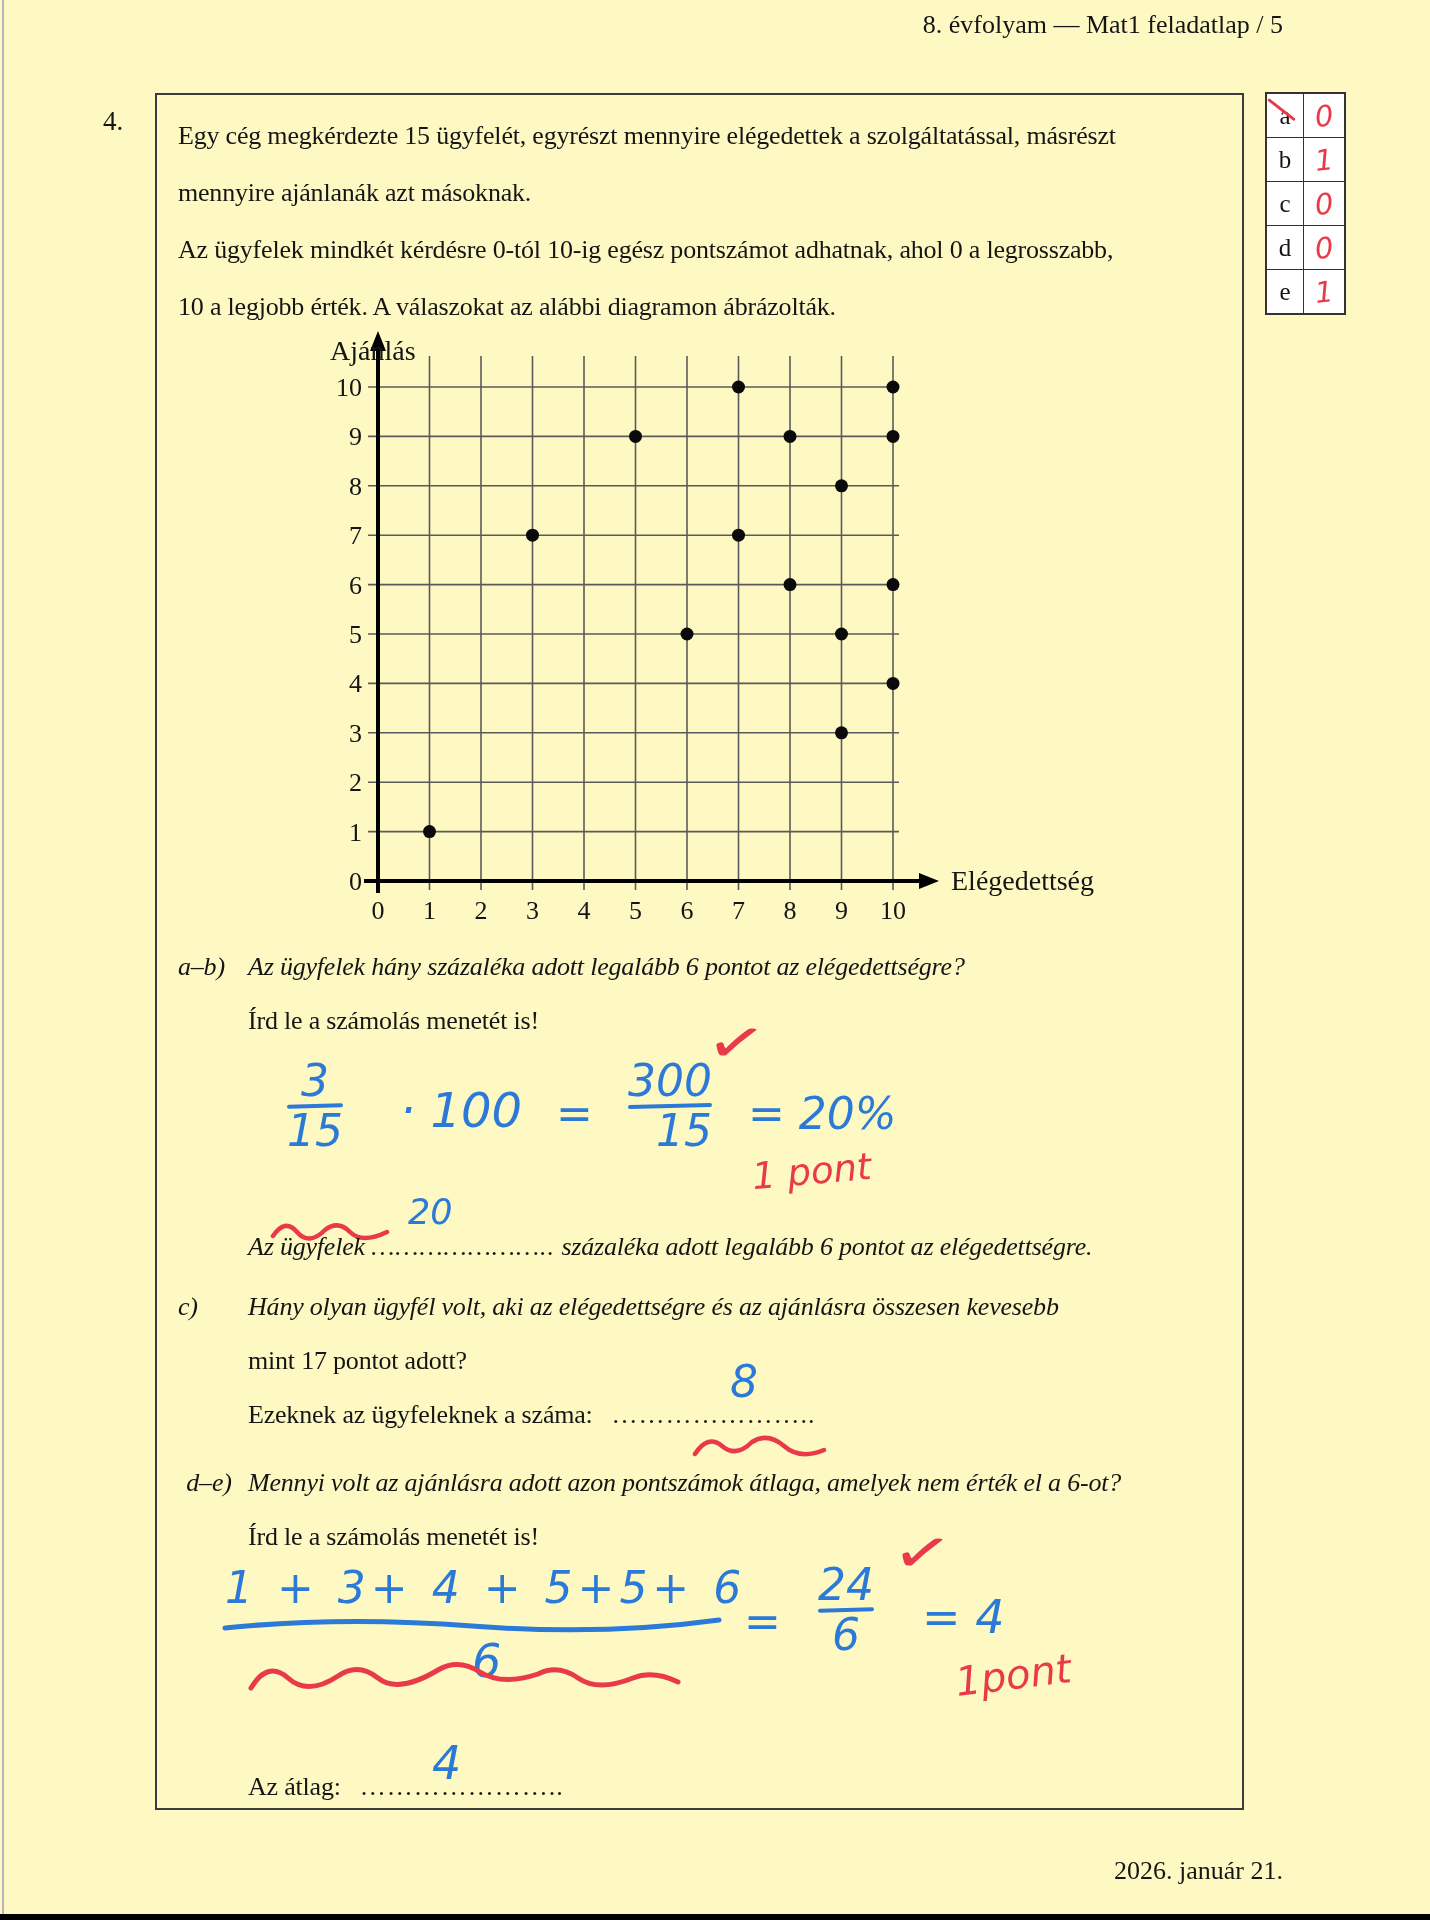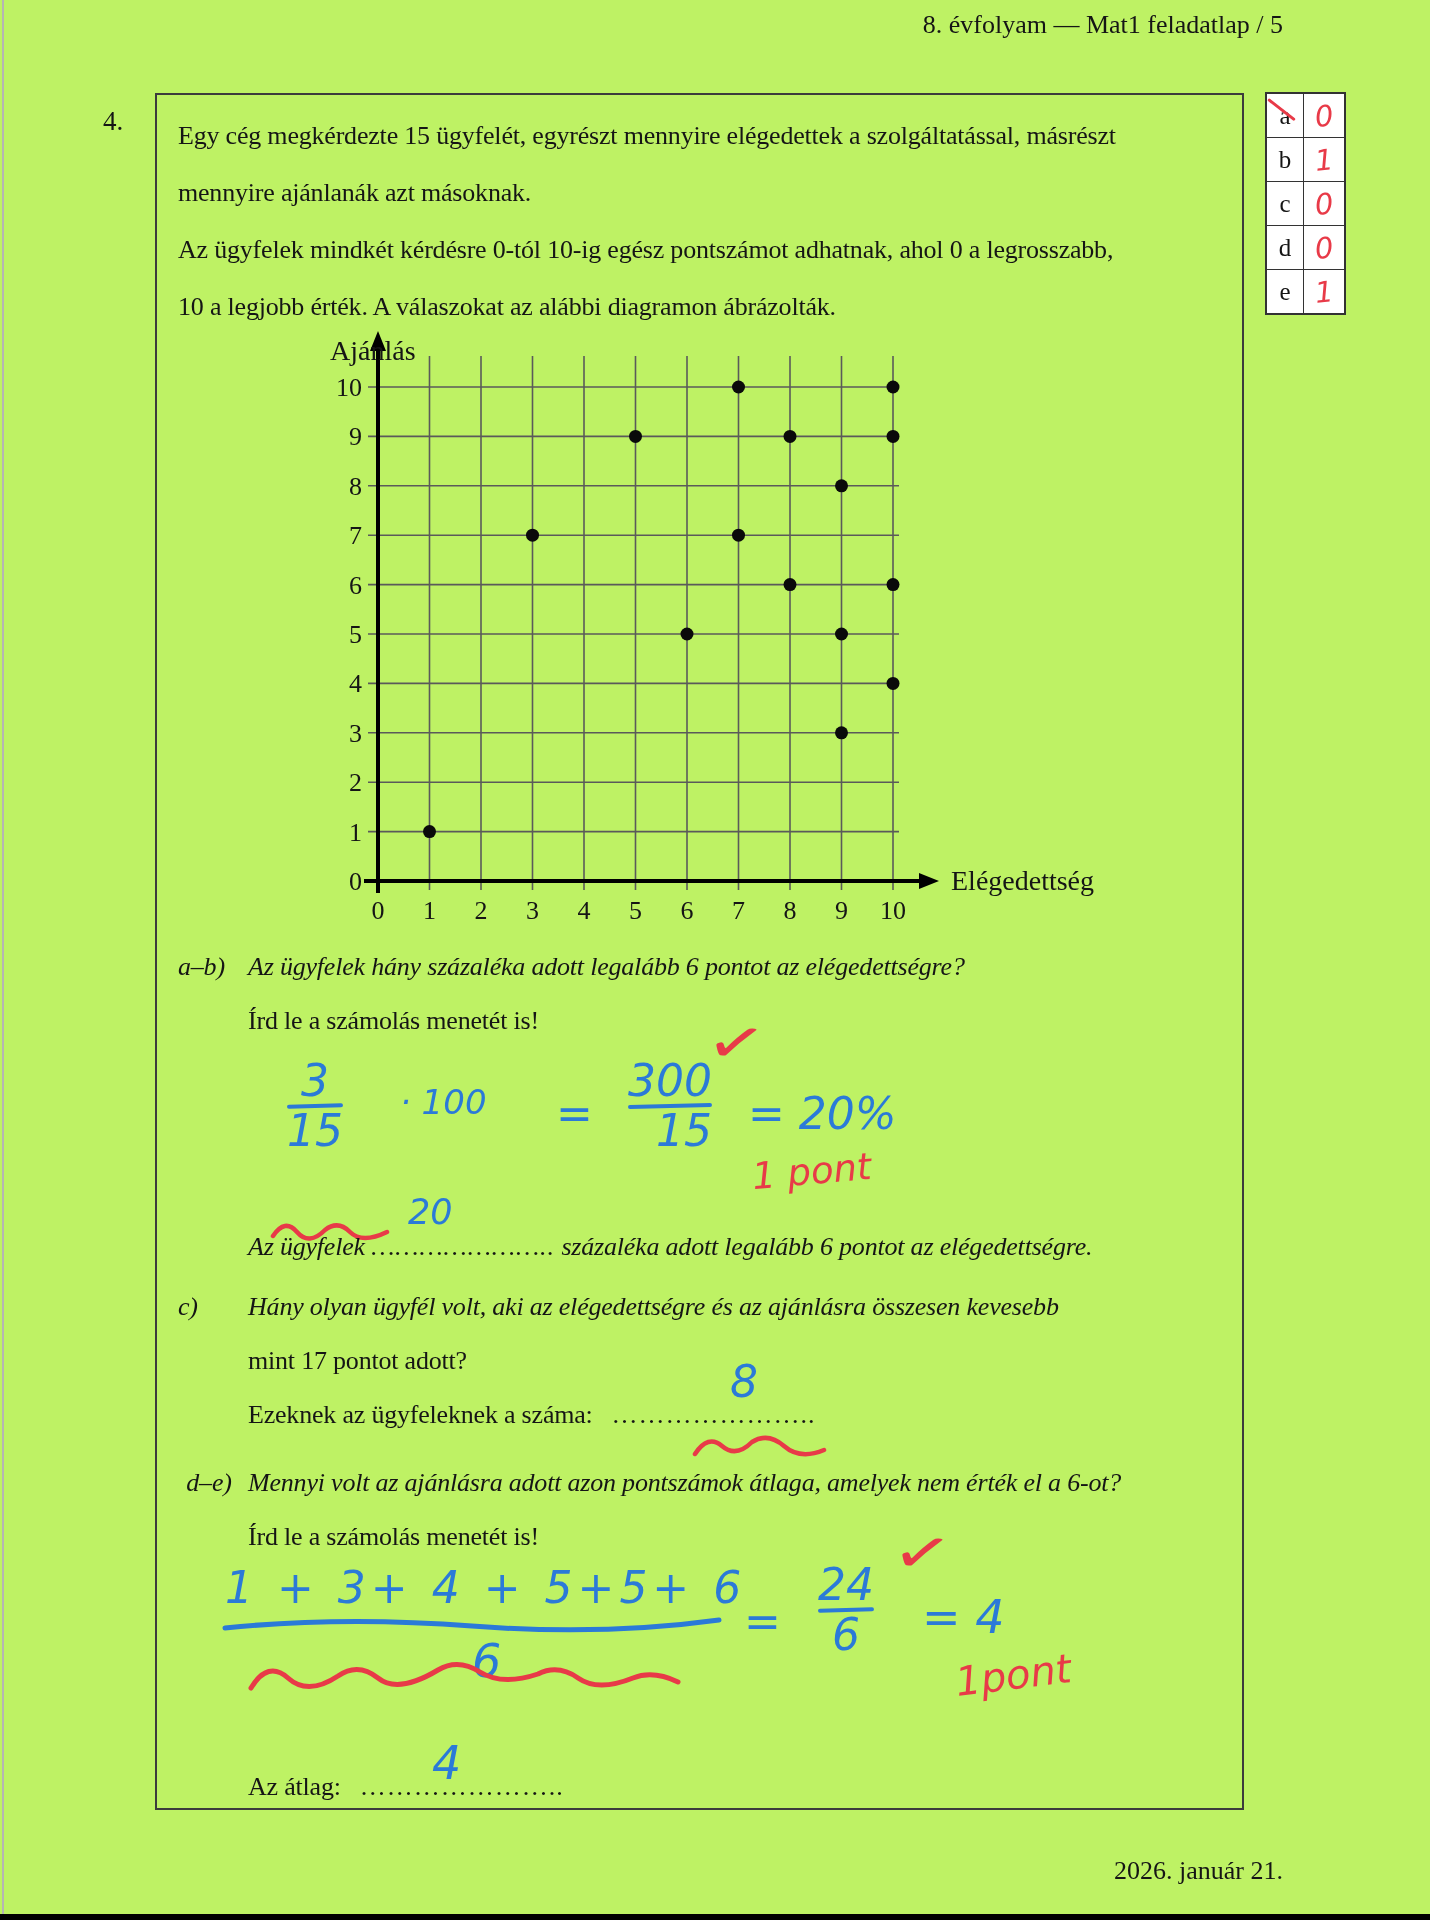--- a/index.html
+++ b/index.html
@@ -1,16 +1,16 @@
 <!DOCTYPE html>
 <html style="--pen-blue: #2b7ad8; --pen-red: #e83a48;"><head>
 <meta charset="utf-8">
 <style>
   html,body{margin:0;padding:0;background:#fff;}
-  .page{position:relative;width:1430px;height:1920px;background:#bef264;overflow:hidden;
+  .page{position:relative;width:1430px;height:1920px;background:#fef9c3;overflow:hidden;
         font-family:"Liberation Serif",serif;color:#151515;}
   .abs{position:absolute;}
   .nowrap{white-space:nowrap;}
   .print{font-size:26px;letter-spacing:-0.2px;}
 
   
   .left-edge-line{left:2px;top:0;width:2px;height:1920px;background:#b5b5b5;}
   .bottom-bar{left:0;top:1914px;width:1430px;height:6px;background:#000;}
   .header{top:10px;left:283px;width:1000px;text-align:right;font-size:26px;}
   .footer{top:1856px;left:283px;width:1000px;text-align:right;font-size:26px;}
@@ -164,21 +164,21 @@
   <div class="abs print nowrap" style="left:248px;top:1006px;">Írd le a számolás menetét is!</div>
 
   <div class="abs hw frac" style="left:287px;top:1058px;font-size:44px;">
     <span>3</span>
     <span class="bar"></span>
     <span>15</span>
   </div>
   <svg class="abs" style="left:270px;top:1216px;" width="120" height="28" viewBox="0 0 120 28" preserveAspectRatio="none">
     <path d="M3,20 Q15,2 27,16 T55,14 Q68,4 80,16 T117,16" fill="none" stroke="var(--pen-red)" stroke-width="4.5" stroke-linecap="round"></path>
   </svg>
-  <div class="abs hw nowrap" style="left:400px;top:1082px;font-size:34px;font-style:italic;">· 100</div>
+  <div class="abs hw nowrap" style="left:400px;top:1082px;font-size:48px;font-style:italic;">· 100</div>
   <div class="abs hw" style="left:556px;top:1088px;font-size:44px;">=</div>
   <div class="abs hw frac" style="left:628px;top:1058px;font-size:44px;align-items:flex-end;">
     <span>300</span>
     <span class="bar"></span>
     <span>15</span>
   </div>
   <div class="abs hw-red check" style="left:712px;top:1014px;">✓</div>
   <div class="abs hw nowrap" style="left:748px;top:1088px;font-size:44px;">= 20%</div>
   <div class="abs hw-red nowrap" style="left:752px;top:1150px;font-size:37px;transform:rotate(-5deg);">1 pont</div>
 

